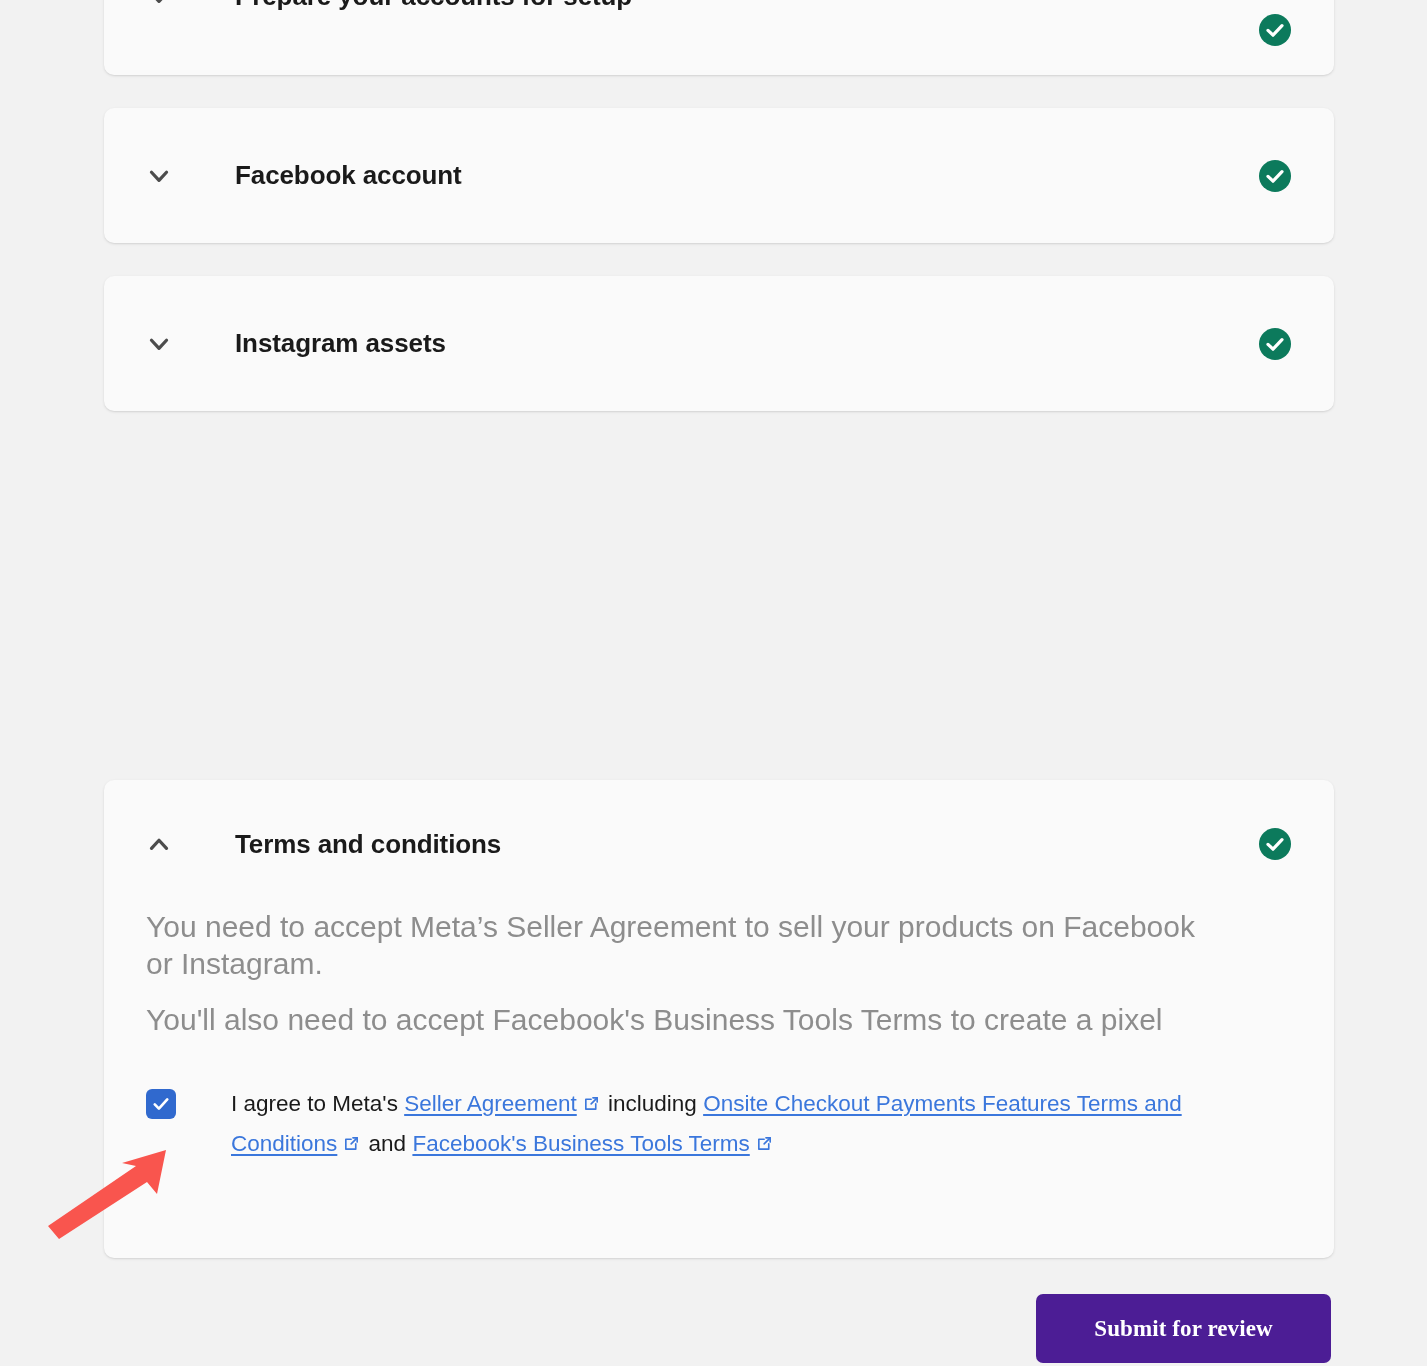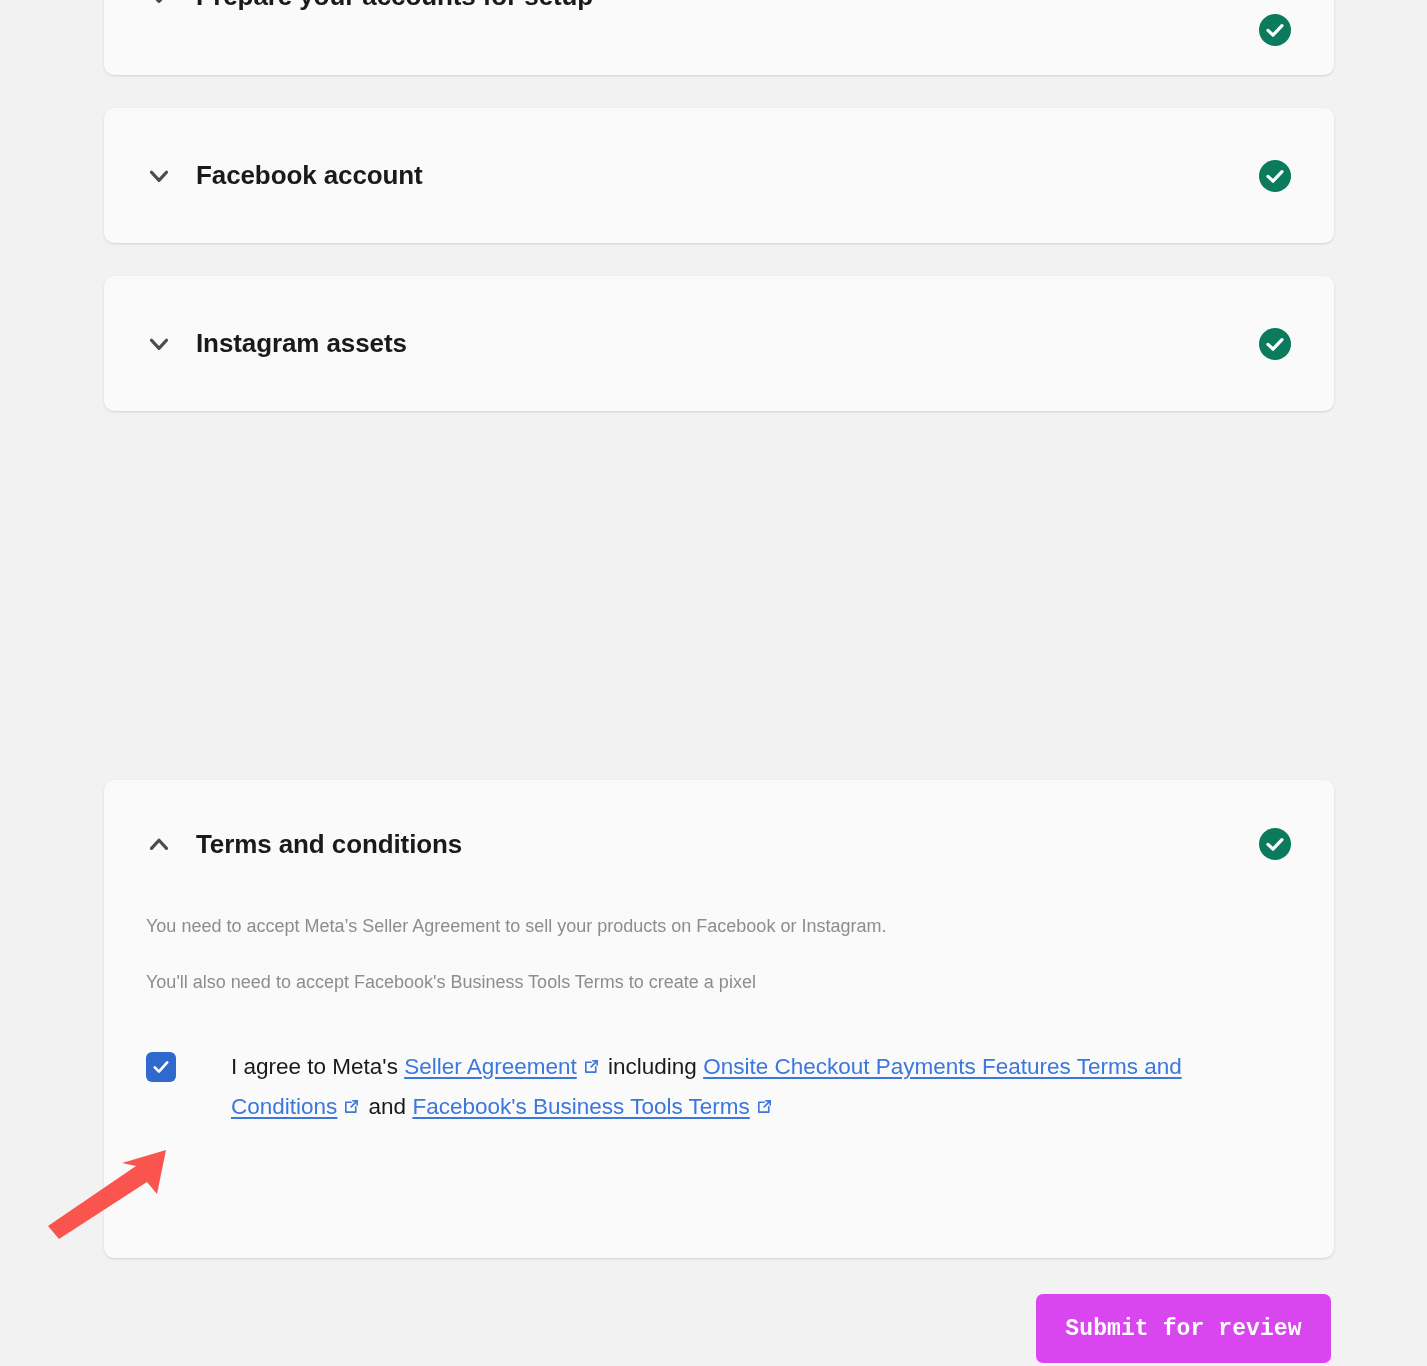--- a/index.html
+++ b/index.html
@@ -28,20 +28,21 @@
     border-radius: 10px;
     box-shadow: 0 1px 3px rgba(0,0,0,0.10), 0 1px 1px rgba(0,0,0,0.04);
   }
 
   .card-header {
     position: relative;
     display: flex;
     align-items: center;
     height: 135px;
     padding: 0 40px;
+    gap: 39px;
   }
 
   .chev {
     width: 30px;
     height: 30px;
     margin-right: 22px;
     flex: 0 0 auto;
     display: flex;
     align-items: center;
     justify-content: center;
@@ -87,21 +88,21 @@
     height: 478px;
     padding-bottom: 4px;
   }
   #card-terms .card-header { height: 128px; }
 
   .terms-body {
     padding: 0 40px 0 42px;
   }
 
   .para {
-    font-size: 18px;
+    font-size: 30px;
     line-height: 37px;
     color: #8d8d8d;
     max-width: 1060px;
   }
   .para.second { margin-top: 19px; }
 
   .agree-row {
     display: flex;
     align-items: flex-start;
     margin-top: 46px;
@@ -145,28 +146,28 @@
   }
   .ext svg { display: block; }
 
   
   #submit-button {
     position: absolute;
     left: 1036px;
     top: 1294px;
     width: 295px;
     height: 69px;
-    background: #d946ef;
+    background: #4c1d95;
     color: #ffffff;
     font-size: 23px;
     font-weight: bold;
     border: none;
     border-radius: 7px;
     cursor: pointer;
-    font-family: Liberation Mono, monospace;
+    font-family: Liberation Serif, serif;
     letter-spacing: 0.1px;
   }
 
   
   #annotation-arrow {
     position: absolute;
     left: 26px;
     top: 1138px;
     width: 155px;
     height: 105px;

